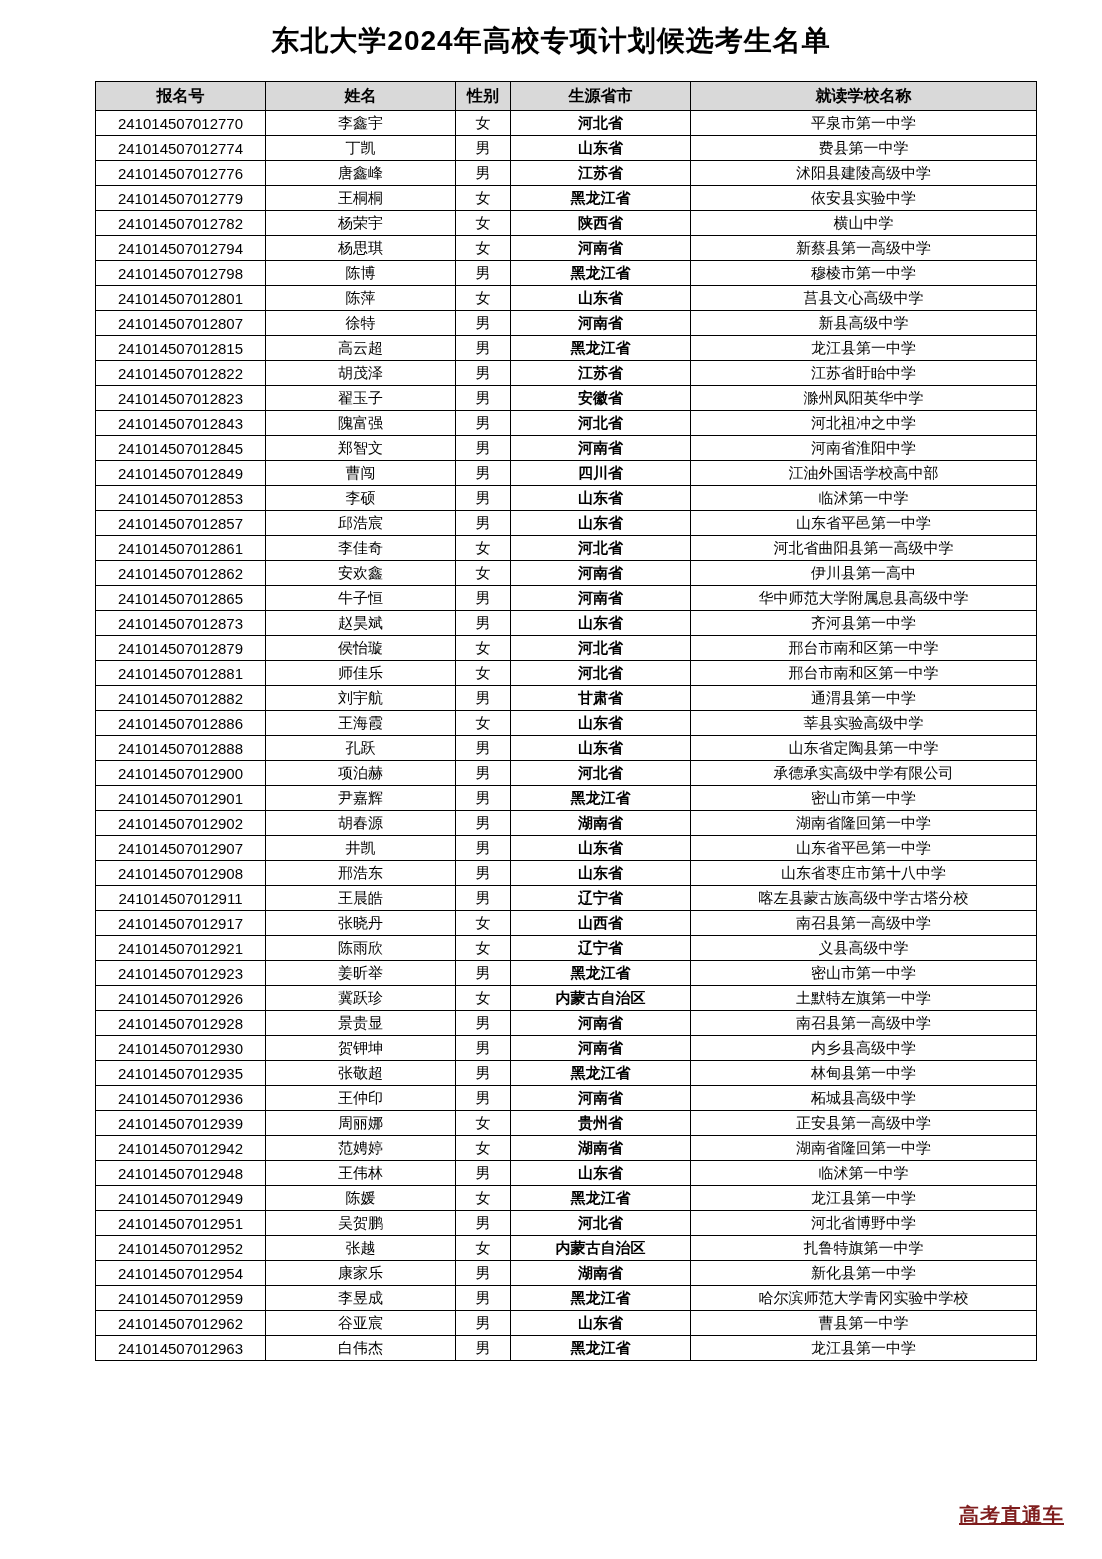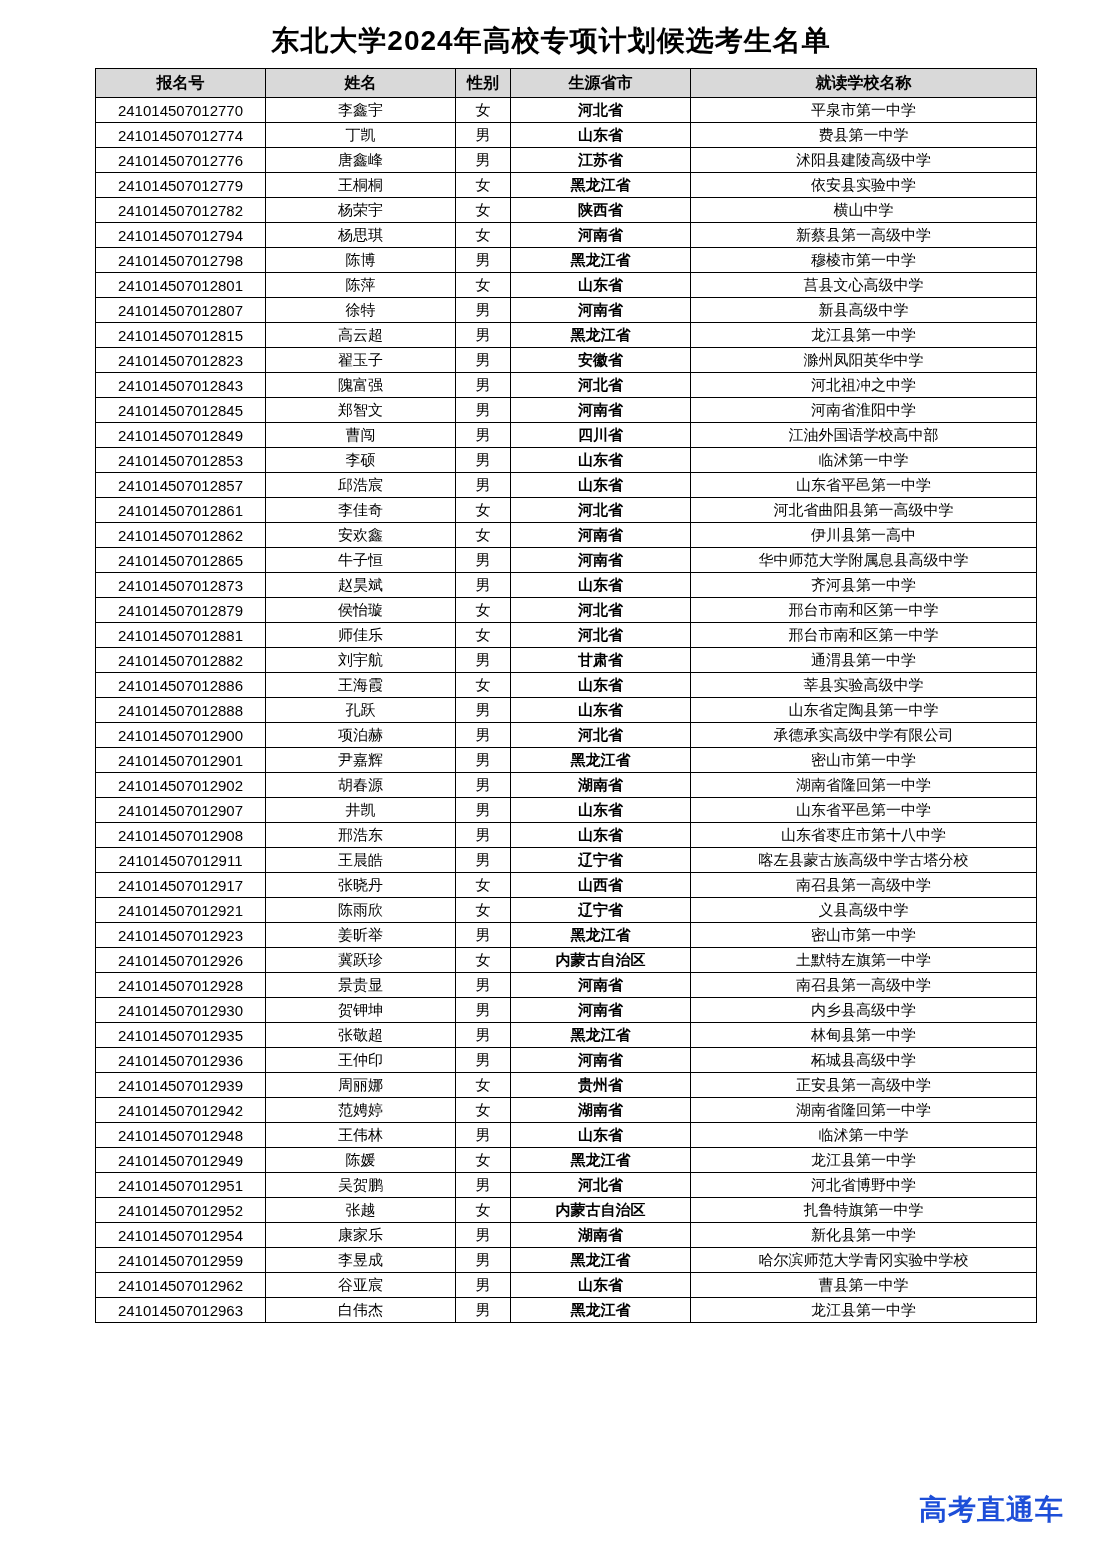--- a/index.html
+++ b/index.html
@@ -18,21 +18,21 @@
     margin-top: 22px;
     text-align: center;
     font-size: 28px;
     font-weight: bold;
     letter-spacing: 1px;
   }
   table.roster {
     border-collapse: collapse;
     table-layout: fixed;
     width: 915px;
-    margin: 8px 0 0 95px;
+    margin: 21px 0 0 95px;
     border: 1.5px solid #000;
   }
   table.roster th, table.roster td {
     border: 1px solid #000;
     text-align: center;
     overflow: hidden;
     white-space: nowrap;
   }
   table.roster th {
     background: #d9d9d9;
@@ -48,24 +48,25 @@
   }
   .col0 { width: 170px; }
   .col1 { width: 190px; }
   .col2 { width: 55px; }
   .col3 { width: 180px; font-weight: bold; }
   .col4 { width: 346px; }
   .watermark {
     position: absolute;
     right: 38px;
     bottom: 30px;
-    color: #1d4ed8;
-    font-size: 28px;
+    color: #7f1d1d;
+    font-size: 20px;
     font-weight: bold;
     letter-spacing: 1px;
+    text-decoration: underline;
   }
 </style>
 </head>
 <body>
 
 <h1 class="page-title">东北大学2024年高校专项计划候选考生名单</h1>
 
 <table class="roster">
   <thead>
     <tr>
@@ -141,20 +142,27 @@
         <td class="col4">新县高级中学</td>
       </tr>
       <tr>
         <td class="col0">241014507012815</td>
         <td class="col1">高云超</td>
         <td class="col2">男</td>
         <td class="col3">黑龙江省</td>
         <td class="col4">龙江县第一中学</td>
       </tr>
       <tr>
+        <td class="col0">241014507012822</td>
+        <td class="col1">胡茂泽</td>
+        <td class="col2">男</td>
+        <td class="col3">江苏省</td>
+        <td class="col4">江苏省盱眙中学</td>
+      </tr>
+      <tr>
         <td class="col0">241014507012823</td>
         <td class="col1">翟玉子</td>
         <td class="col2">男</td>
         <td class="col3">安徽省</td>
         <td class="col4">滁州凤阳英华中学</td>
       </tr>
       <tr>
         <td class="col0">241014507012843</td>
         <td class="col1">隗富强</td>
         <td class="col2">男</td>

